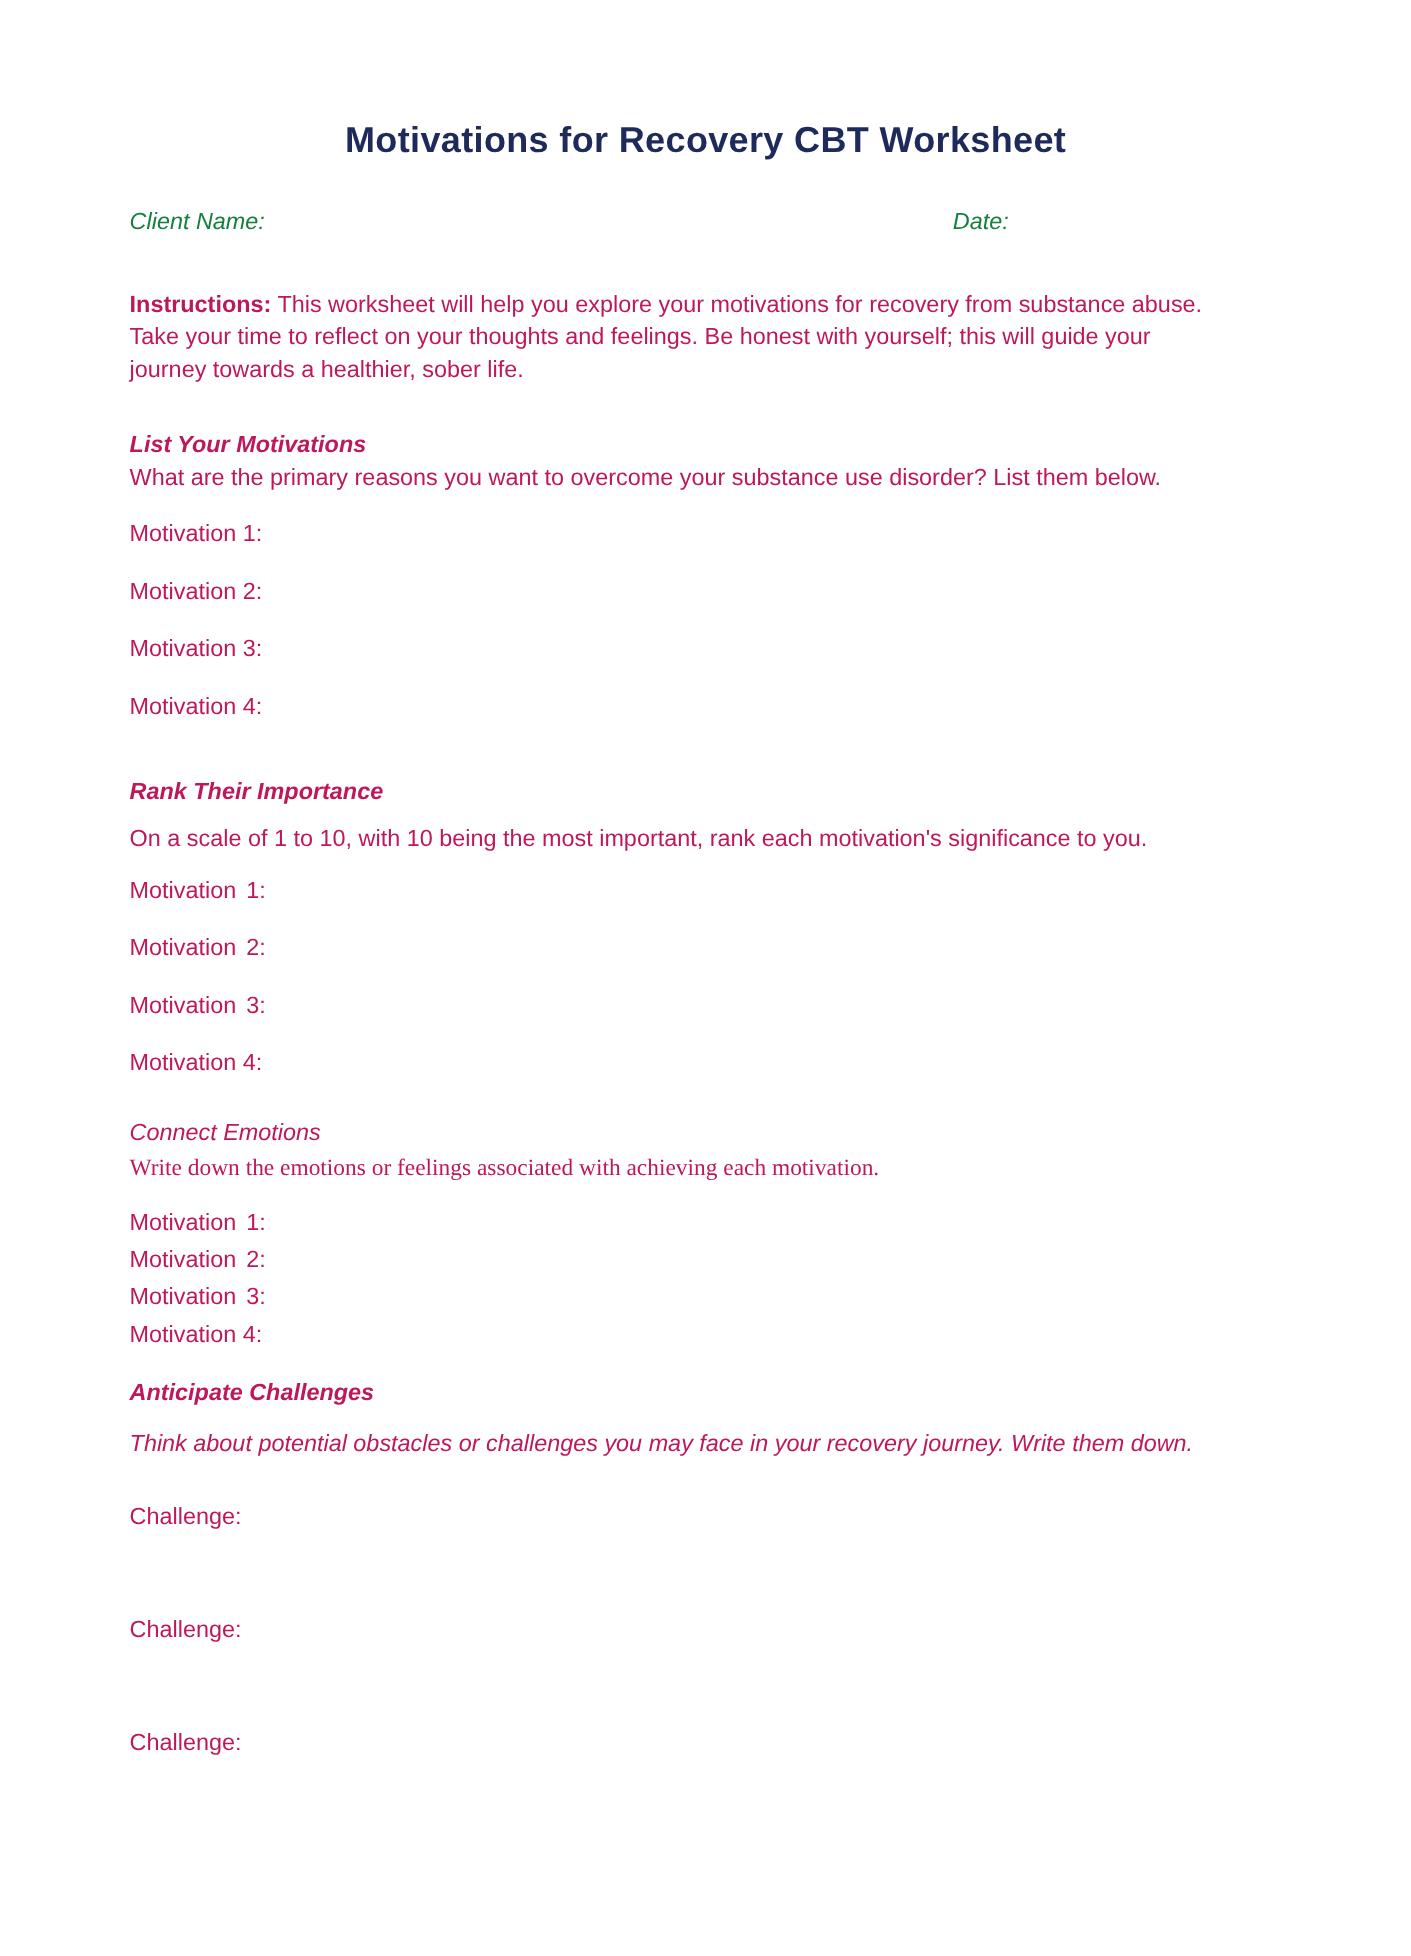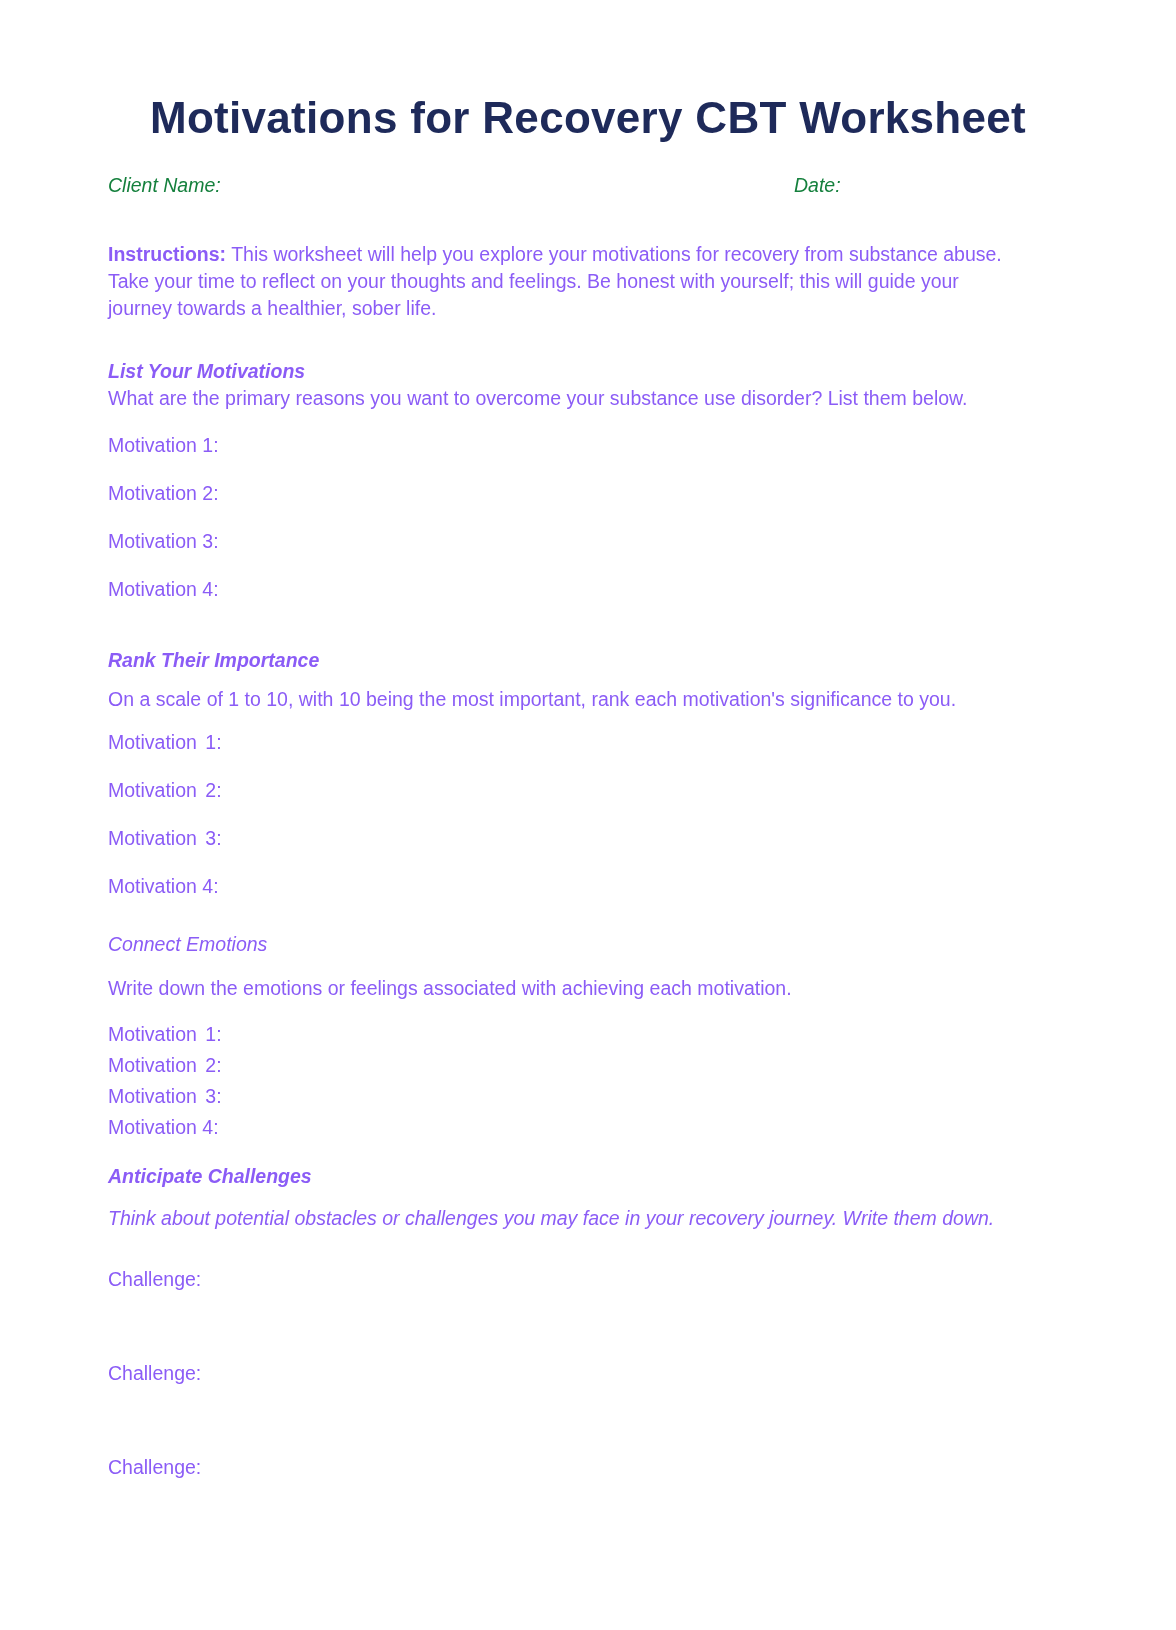--- a/index.html
+++ b/index.html
@@ -17,21 +17,21 @@
   .page {
     box-sizing: border-box;
     width: 1176px;
     height: 1630px;
     padding: 0 108px;
     background: #ffffff;
   }
   .doc-title {
     margin: 96px 0 0 0;
     text-align: center;
-    font-size: 44px;
+    font-size: 30px;
     line-height: 44px;
     font-weight: bold;
     color: #1e2a5a;
     letter-spacing: 0.3px;
   }
   .meta-row {
     position: relative;
     margin-top: 32px;
     height: 27px;
     font-style: italic;
@@ -43,34 +43,34 @@
     position: absolute;
     left: 670px;
     top: 0;
     margin-left: 16px;
   }
   p, h2 {
     margin: 0;
     font-size: 19.5px;
     line-height: 27px;
     max-width: 905px;
-    color: #8b5cf6;
+    color: #be185d;
   }
   h2 { font-weight: bold; font-style: italic; }
   .instructions { margin-top: 42px; }
   .h-list { margin-top: 36px; }
   .intro-list { margin-top: 0; }
   .mot-first { margin-top: 20px; }
   .mot { margin-top: 21px; }
   .h-rank { margin-top: 44px; }
   .intro-rank { margin-top: 12px; }
   .mot-first-rank { margin-top: 16px; }
   .spaced { word-spacing: 3px; }
   .h-connect { margin-top: 31px; font-weight: normal; }
-  .intro-connect { margin-top: 17px; }
+  .intro-connect { margin-top: 2px; font-family: Liberation Serif, serif; }
   .mot-first-tight { margin-top: 19px; }
   .mot-tight { margin-top: 4px; }
   .h-anticipate { margin-top: 22px; }
   .intro-anticipate { margin-top: 15px; font-style: italic; }
   .challenge-first { margin-top: 34px; }
   .challenge { margin-top: 67px; }
   .bold-label { font-weight: bold; }
 </style>
 </head>
 <body>

